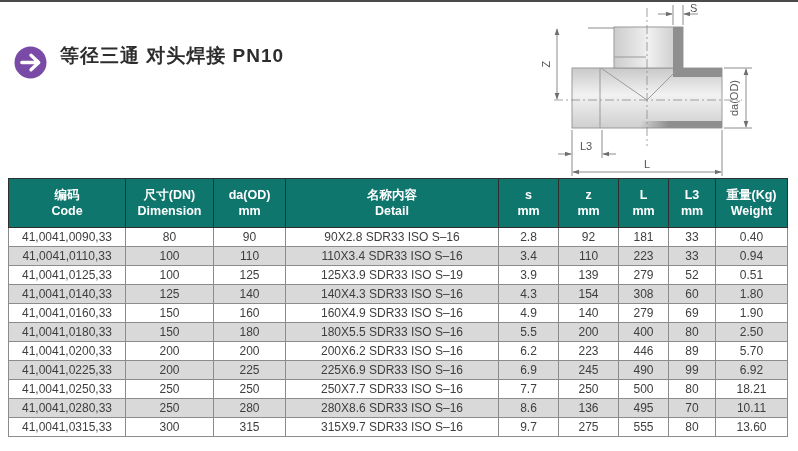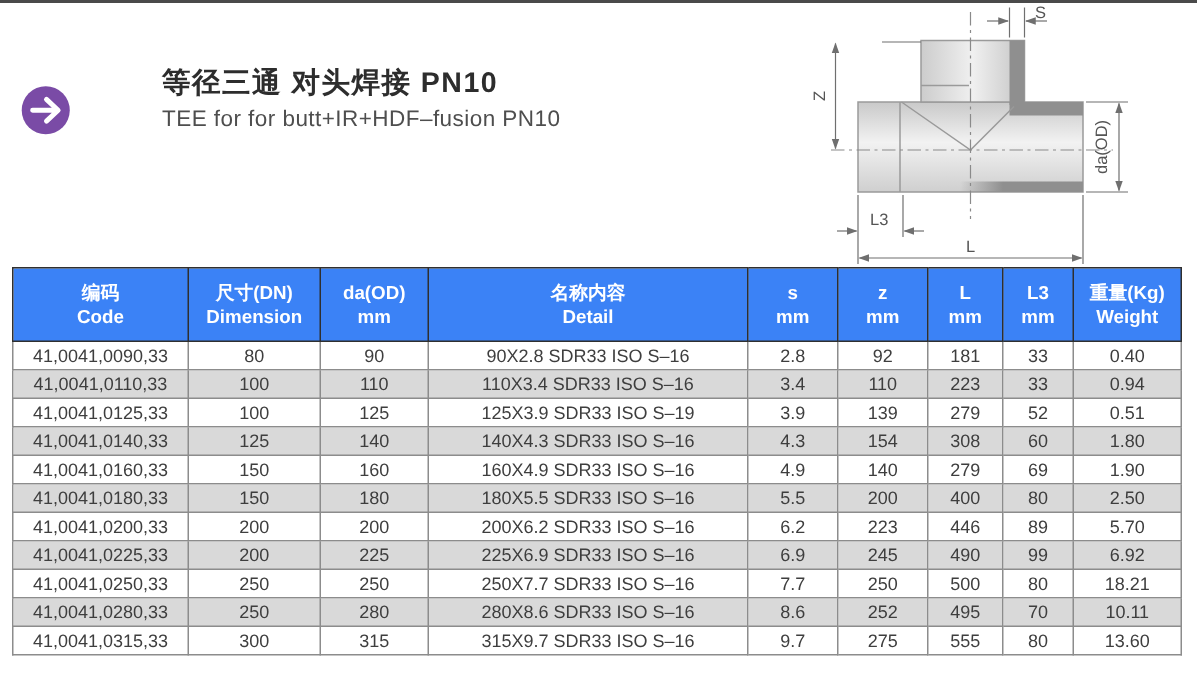--- a/index.html
+++ b/index.html
@@ -4,33 +4,33 @@
 <style>
   * { margin:0; padding:0; box-sizing:border-box; }
   html,body { width:798px; height:451px; background:#ffffff; overflow:hidden;
     font-family:"Liberation Sans","DejaVu Sans",sans-serif; }
   body { position:relative; }
 
   .top-rule { position:absolute; top:0; left:0; width:798px; height:2px; background:#4a4a4a; }
 
   
   .page-header { position:absolute; top:44px; left:14px; }
-  .hdr-row { display:flex; align-items:flex-end;gap:48px; }
+  .hdr-row { display:flex; align-items:flex-start; }
   .hdr-icon { width:33px; height:33px; flex:0 0 33px; margin-top:2px; }
   .hdr-text { margin-left:13px; }
   .title-zh { font-size:19px; font-weight:bold; color:#2d2d2d; letter-spacing:1px; line-height:24px; }
   .title-en { font-size:15px; color:#4e4e4e; letter-spacing:0.3px; line-height:20px; margin-top:2px; }
 
   
   .diagram { position:absolute; top:0; left:500px; width:298px; height:178px; }
 
   
   table.spec { position:absolute; top:178px; left:8px; width:779px;
     border-collapse:collapse; table-layout:fixed; }
-  table.spec th { background:#3b82f6; color:#ffffff; font-weight:bold; font-size:12.5px;
+  table.spec th { background:#0f766e; color:#ffffff; font-weight:bold; font-size:12.5px;
     border:1px solid #2f2f2f; padding:3px 1px; height:49px; line-height:16px; text-align:center; }
   table.spec th .zh { display:block; }
   table.spec th .en { display:block; }
   table.spec td { font-size:12px; color:#3e3e3e; text-align:center; height:19px;
     border:1px solid #8c8c8c; padding:0 2px; white-space:nowrap; overflow:hidden; }
   table.spec tbody tr:nth-child(even) td { background:#d9d9d9; }
   table.spec tbody tr:nth-child(odd) td { background:#ffffff; }
   table.spec { border:1px solid #444; }
 </style>
 </head>
@@ -39,21 +39,20 @@
 <div class="top-rule"></div>
 
 <div class="page-header">
   <div class="hdr-row">
     <svg class="hdr-icon" viewBox="0 0 34 34">
       <circle cx="17" cy="17" r="16.5" fill="#7a4ba6"></circle>
       <path d="M8 17 H24 M17.5 9.5 L25.5 17 L17.5 24.5" fill="none" stroke="#ffffff" stroke-width="3.4" stroke-linecap="round" stroke-linejoin="round"></path>
     </svg>
     <div class="hdr-text">
       <div class="title-zh">等径三通 对头焊接  PN10</div>
-      <div class="title-en">TEE for for butt+IR+HDF–fusion  PN10</div>
     </div>
   </div>
 </div>
 
 <svg class="diagram" viewBox="0 0 298 178">
   <defs>
     <linearGradient id="gRun" x1="0" y1="0" x2="0" y2="1">
       <stop offset="0" stop-color="#c9c9c9"></stop>
         <stop offset="0.45" stop-color="#f2f2f2"></stop>
       <stop offset="1" stop-color="#cfcfcf"></stop>
@@ -272,21 +271,21 @@
         <td>500</td>
         <td>80</td>
         <td>18.21</td>
       </tr>
       <tr>
         <td>41,0041,0280,33</td>
         <td>250</td>
         <td>280</td>
         <td>280X8.6 SDR33 ISO S–16</td>
         <td>8.6</td>
-        <td>252</td>
+        <td>136</td>
         <td>495</td>
         <td>70</td>
         <td>10.11</td>
       </tr>
       <tr>
         <td>41,0041,0315,33</td>
         <td>300</td>
         <td>315</td>
         <td>315X9.7 SDR33 ISO S–16</td>
         <td>9.7</td>

